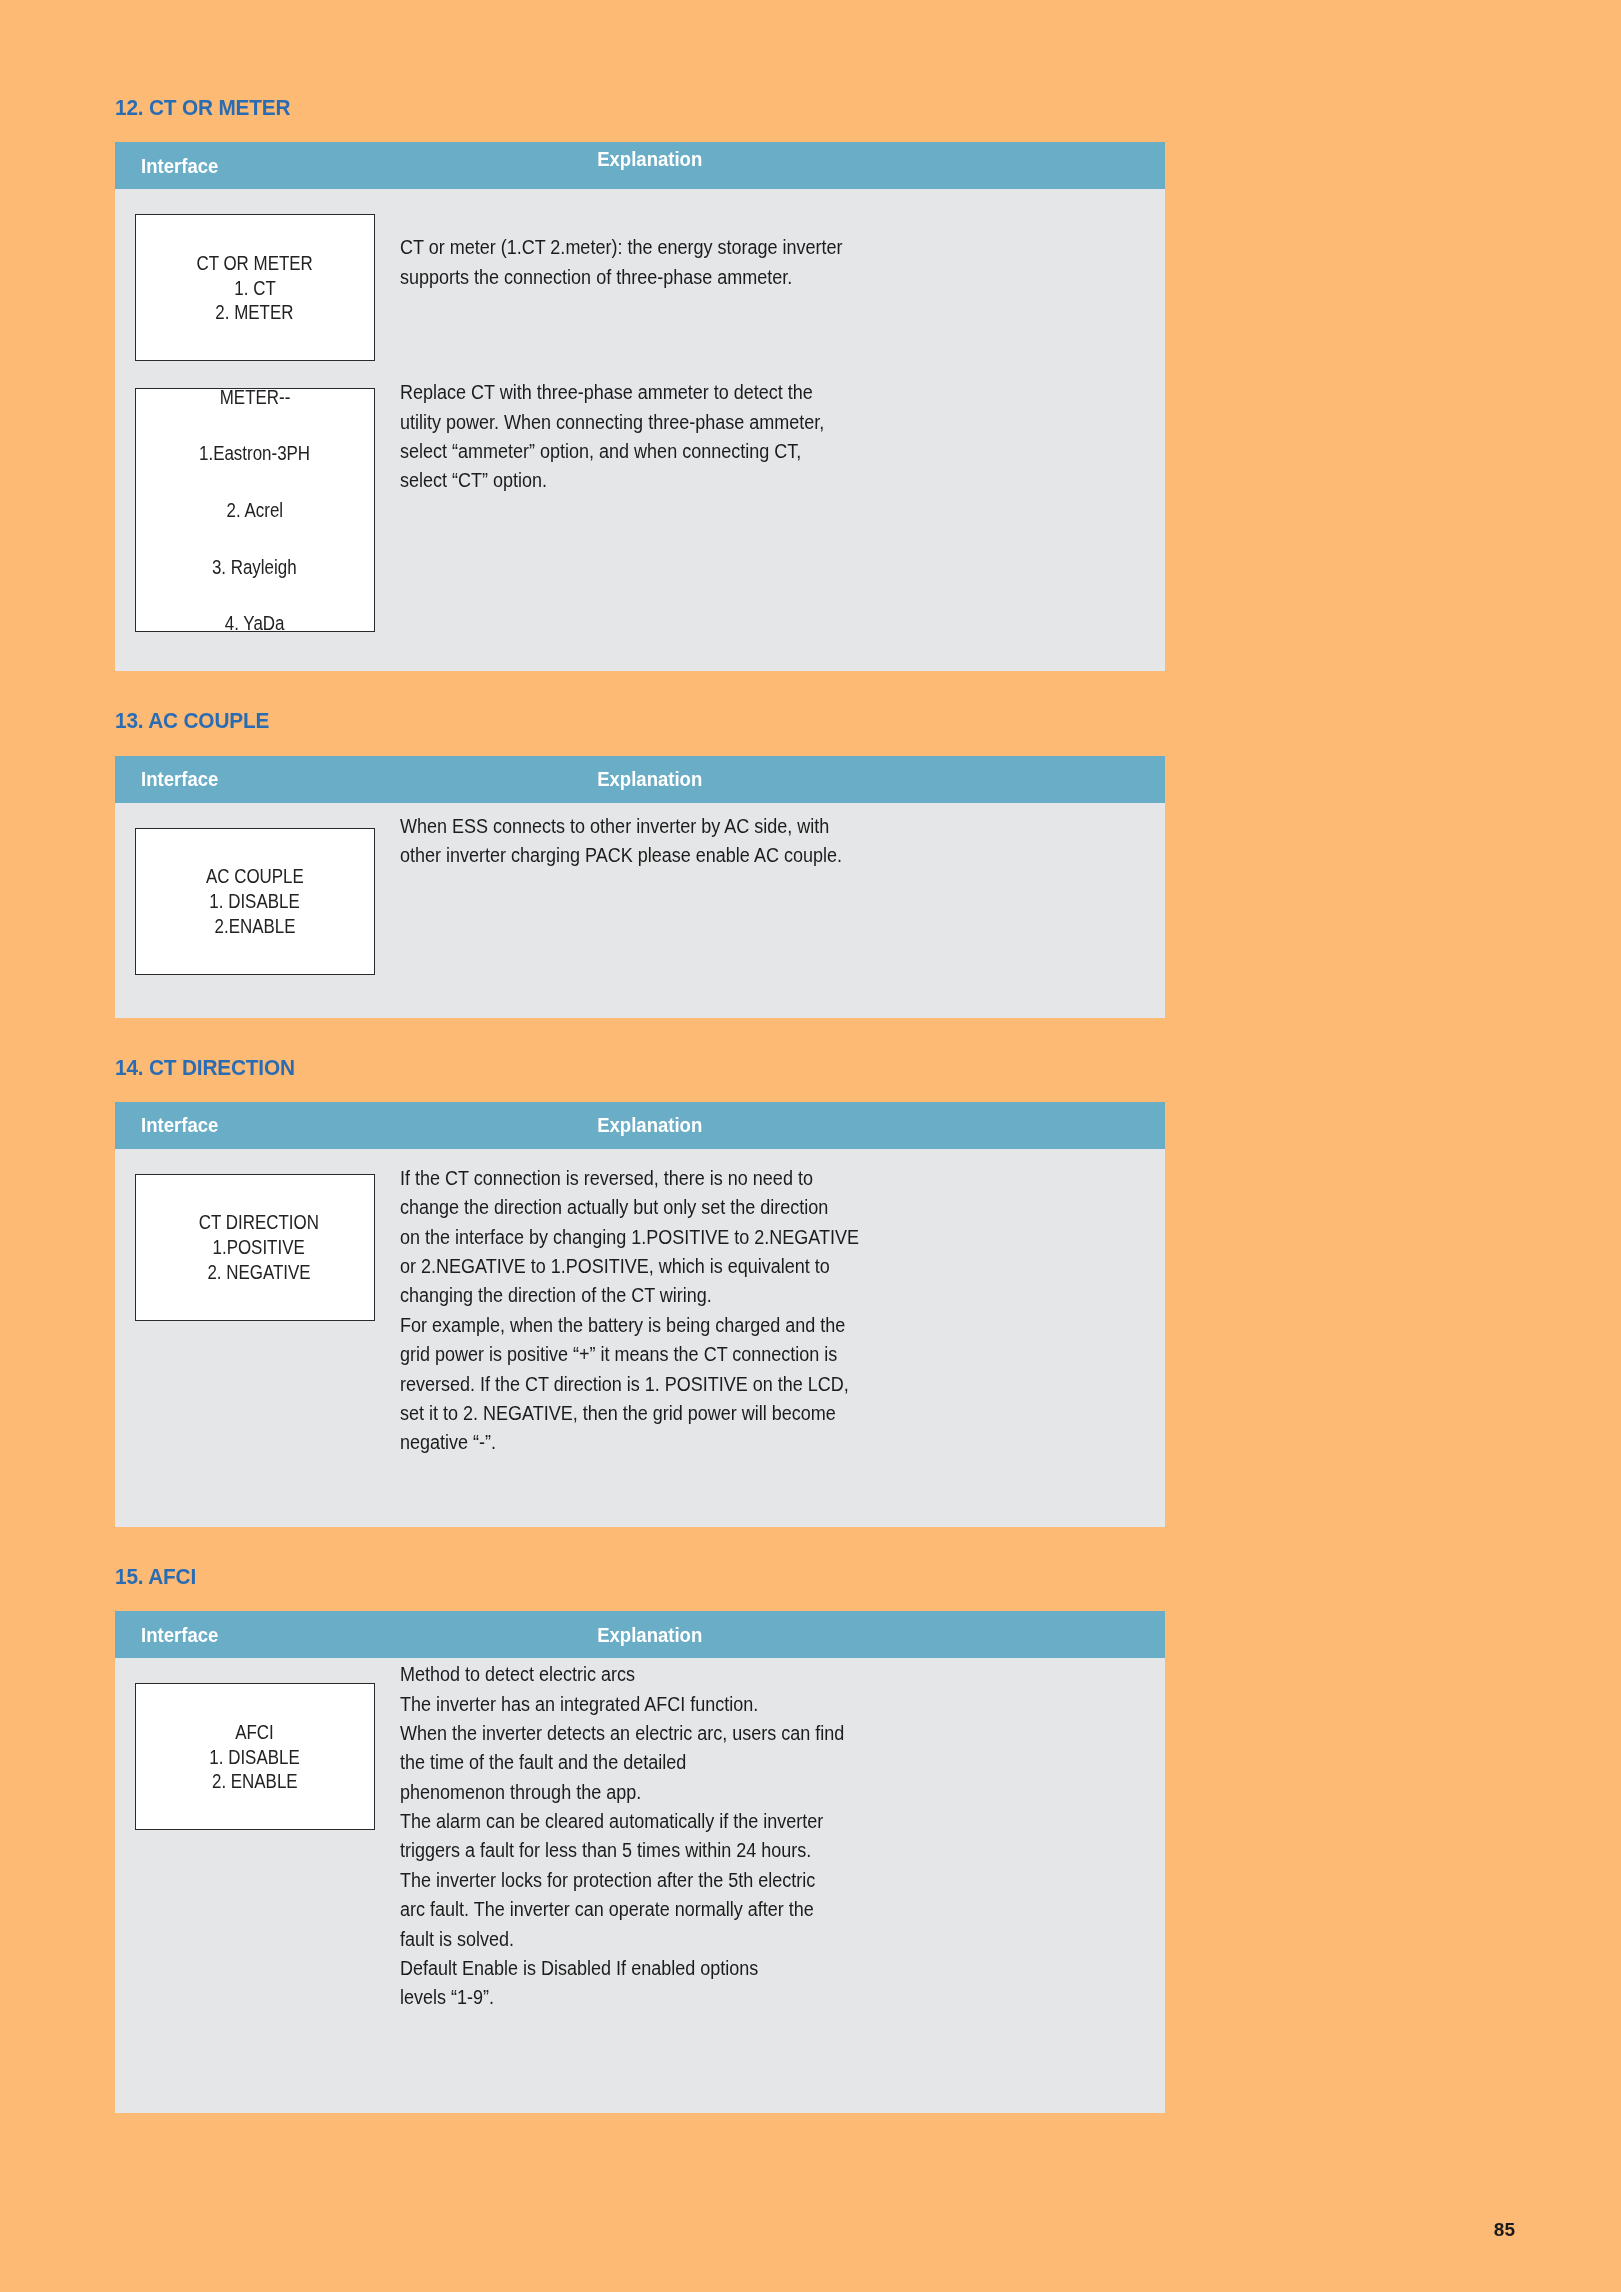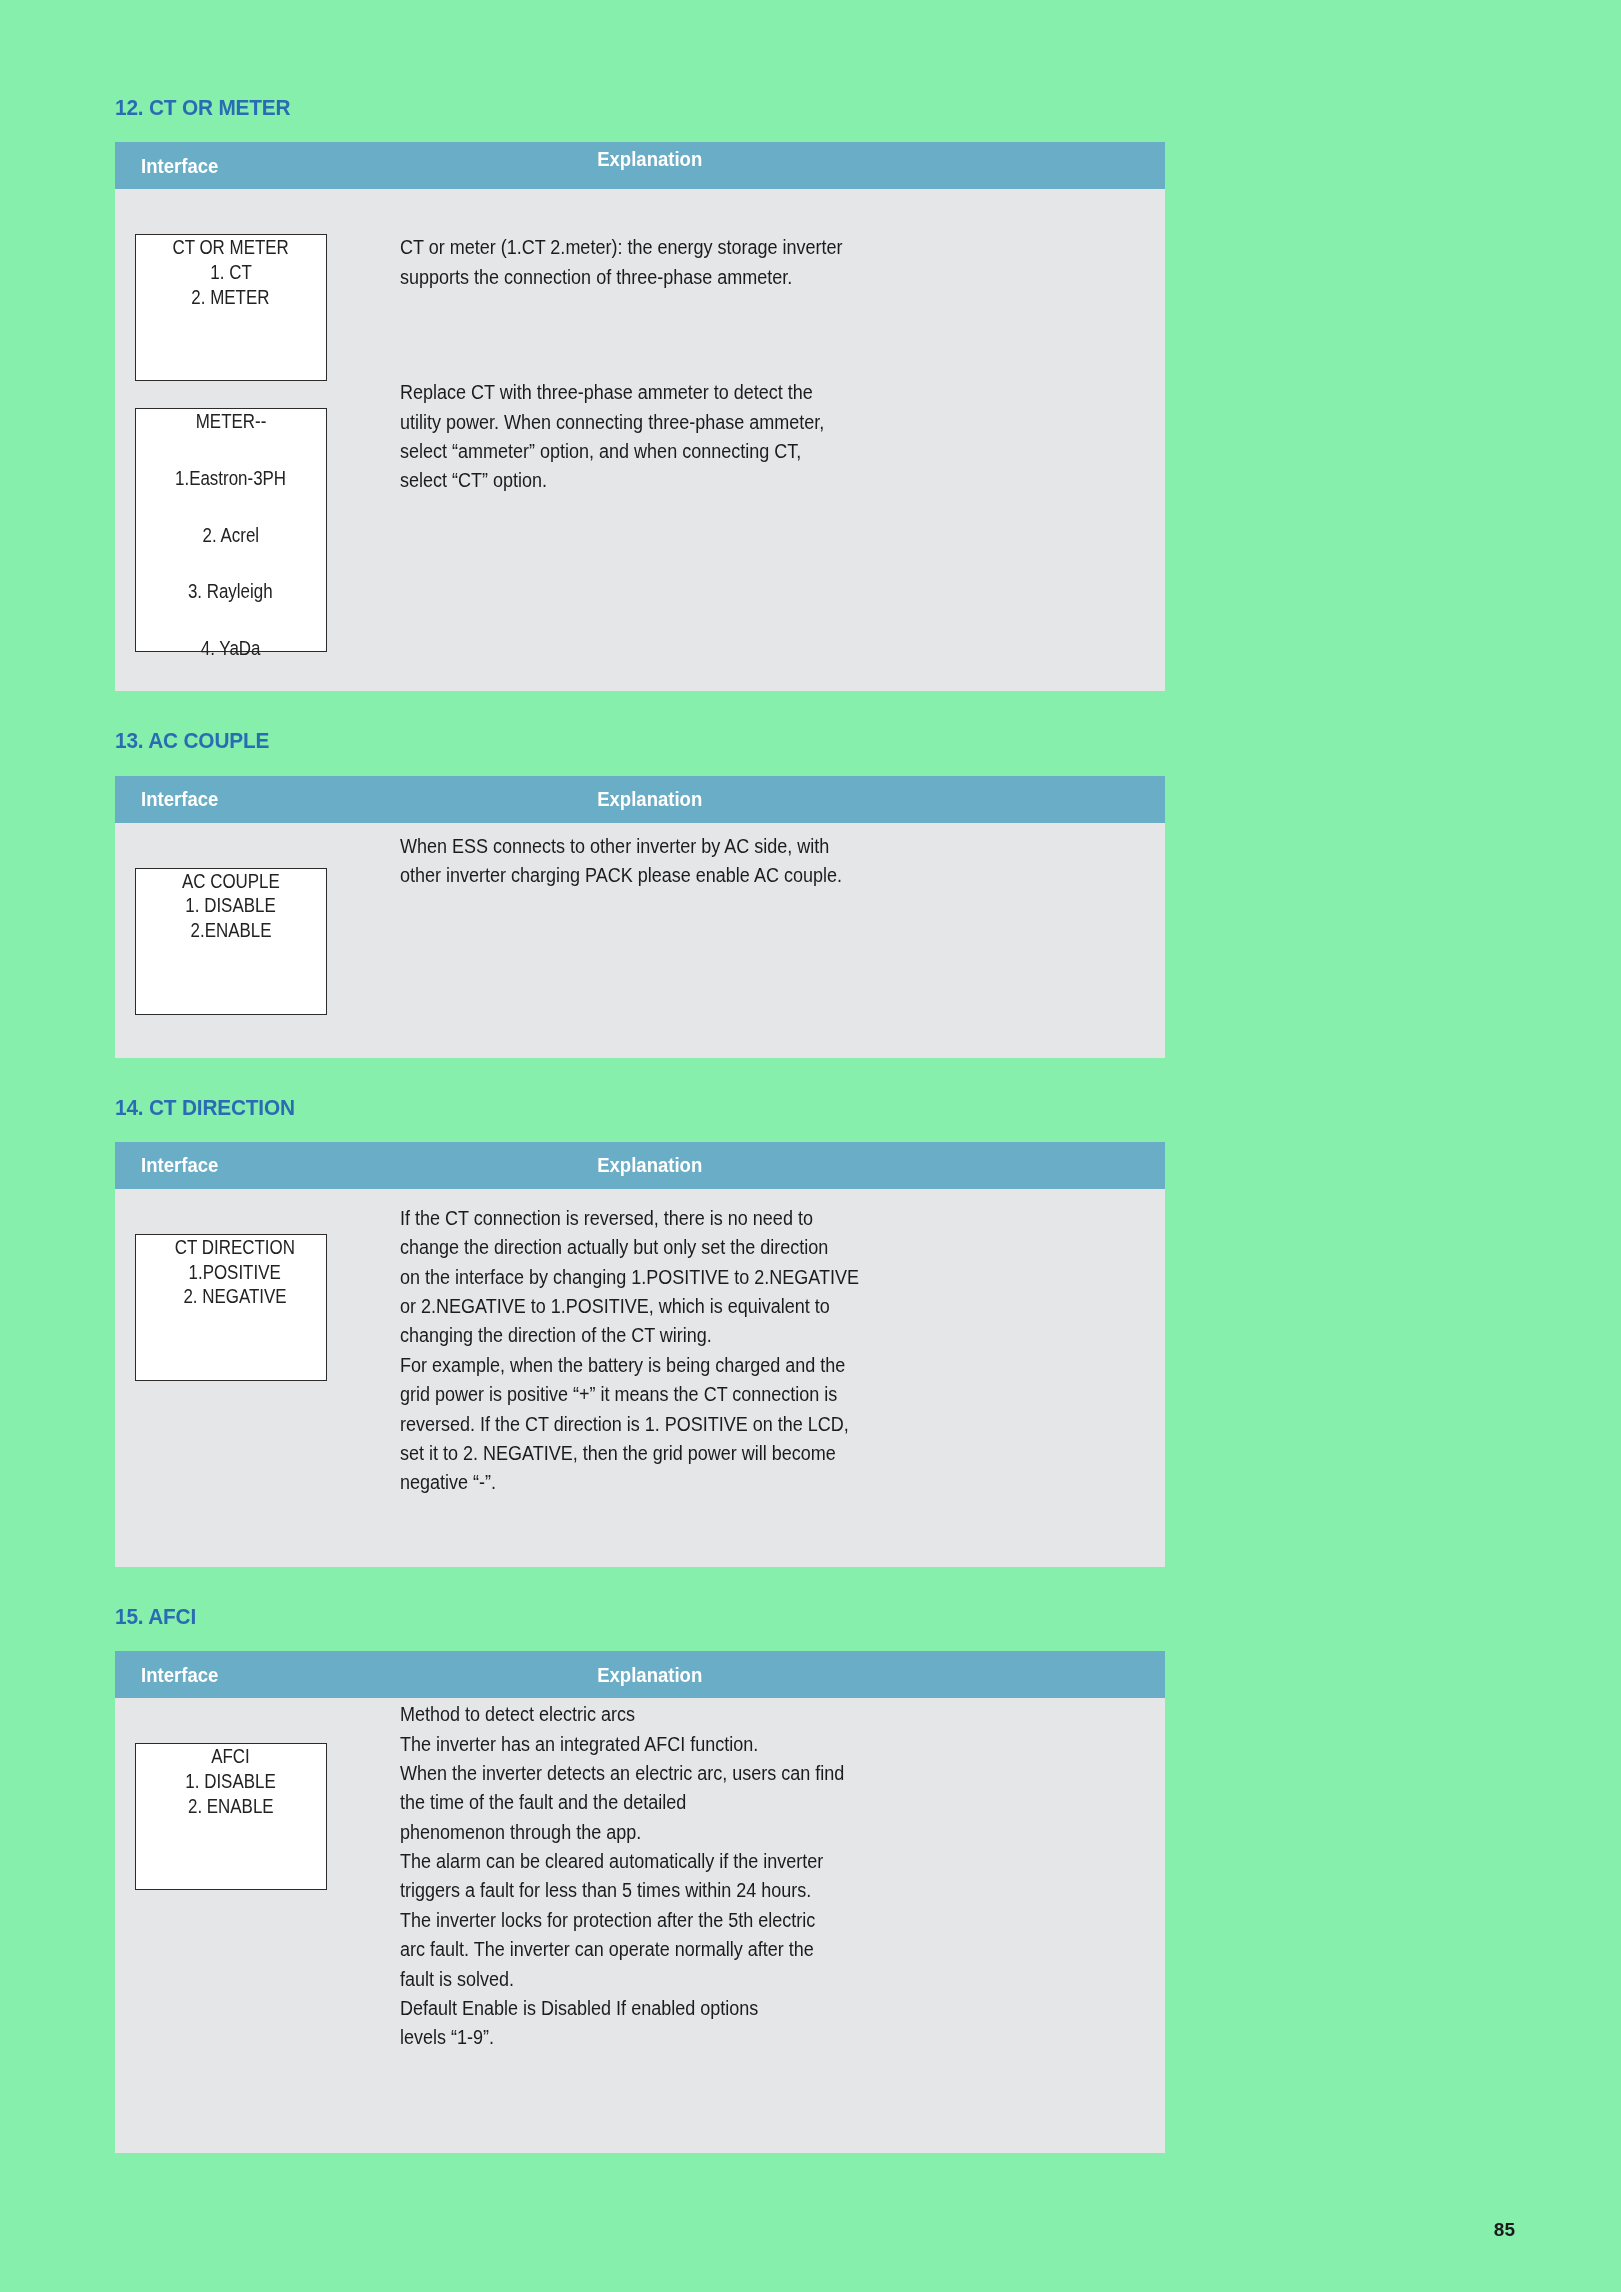--- a/index.html
+++ b/index.html
@@ -13,21 +13,21 @@
     position: relative;
     font-family: "Liberation Sans", sans-serif;
     -webkit-font-smoothing: antialiased;
   }
 
   .page {
     position: absolute;
     left: 0; top: 0;
     width: 1621px;
     height: 2293px;
-    background: #86efac;
+    background: #fdba74;
     overflow: hidden;
   }
 
   
   .content {
     position: absolute;
     left: 115px;
     top: 97px;
     width: 1050px;
   }
@@ -103,30 +103,30 @@
   }
   .col-explanation {
     flex: 1;
     box-sizing: border-box;
     padding-left: 25px;
     padding-right: 27px;
   }
 
   
   .lcd-box {
-    width: 192px;
+    width: 240px;
     box-sizing: border-box;
     border: 1.8px solid #2b2b2b;
     background: #ffffff;
     display: flex;
     flex-direction: column;
     align-items: center;
+    justify-content: center;
     text-align: center;
     margin-bottom: 23px;
-    margin-top: 20px;
   }
   .lcd-line {
     font-family: "Liberation Sans", sans-serif;
     font-size: 19.7px;
     color: #222222;
     line-height: 1.25;
     transform: scaleX(0.86);
     transform-origin: center center;
     white-space: nowrap;
   }

